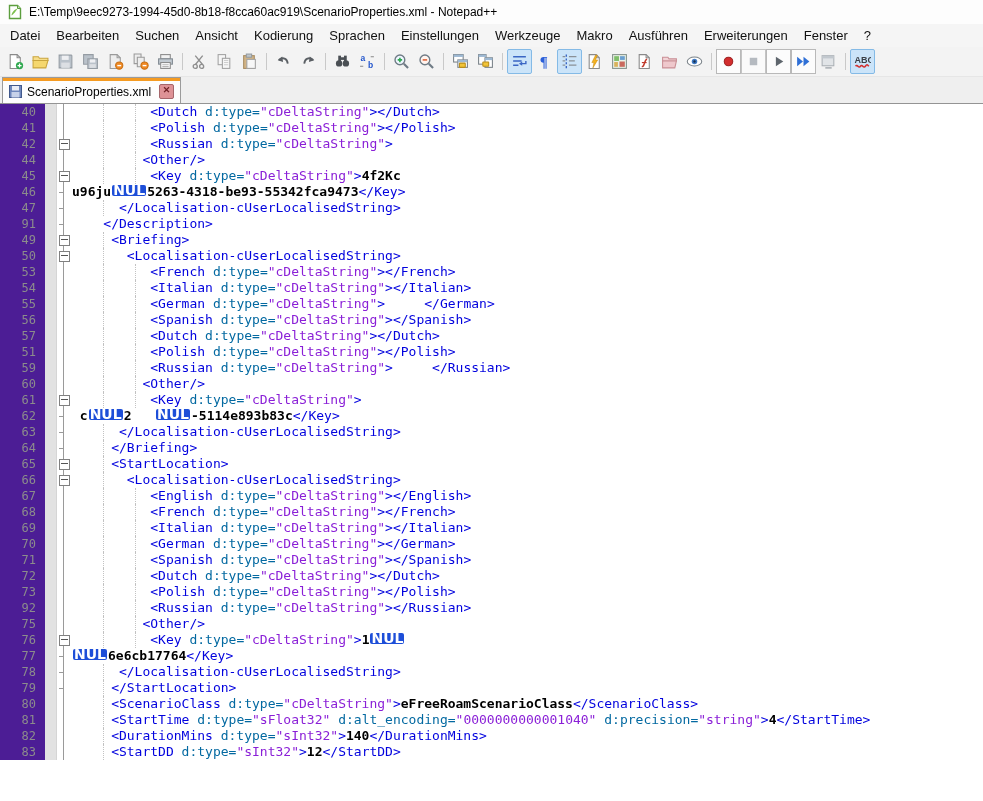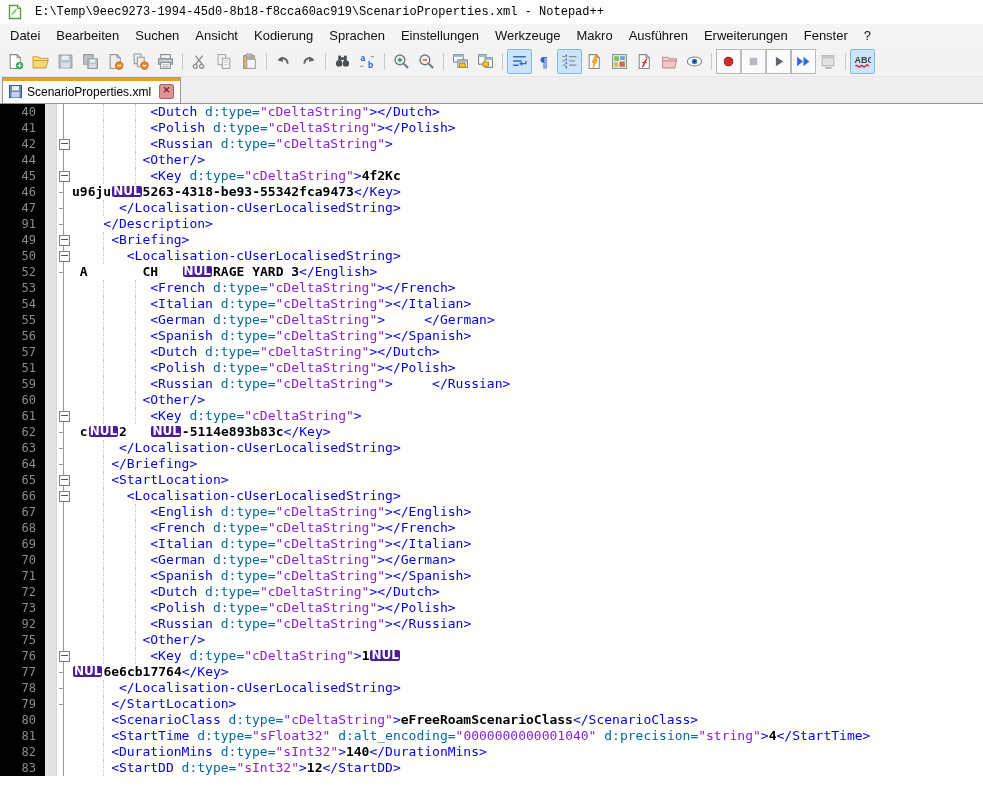--- a/index.html
+++ b/index.html
@@ -3,22 +3,22 @@
 <meta charset="utf-8">
 <style>
   html,body{margin:0;padding:0;}
   body{
     width:983px;height:801px;overflow:hidden;background:#fff;
     font-family:"Liberation Sans",sans-serif;-webkit-font-smoothing:antialiased;
   }
   .window{width:983px;height:801px;display:flex;flex-direction:column;}
 
   
-  .titlebar{height:24px;background:#FDFDFD;display:flex;align-items:center;gap:12px;
-    padding-left:7px;font-size:12px;color:#000;flex:none;font-family:Liberation Mono, monospace;}
+  .titlebar{height:24px;background:#FDFDFD;display:flex;align-items:center;gap:6px;
+    padding-left:7px;font-size:12px;color:#000;flex:none;}
   .titlebar .appicon{width:16px;height:16px;flex:none;}
 
   
   .menubar{height:23px;background:#F5F5F5;display:flex;align-items:center;
     padding-left:2px;font-size:13px;flex:none;}
   .menubar .mi{padding:2px 8px;color:#111;cursor:default;}
 
   
   .toolbar{height:29px;background:#F3F3F3;display:flex;align-items:center;
     padding-left:3px;gap:0px;flex:none;border-bottom:1px solid #E6E6E6;}
@@ -36,38 +36,38 @@
   .tab::before{content:"";position:absolute;left:-1px;right:-1px;top:-3px;height:3px;
     background:#F59B22;border:1px solid #9B9B9B;border-bottom:none;}
   .tab .ticon{width:13px;height:13px;flex:none;}
   .tclose{width:13px;height:13px;background:#DE9296;border:1px solid #A5666B;border-radius:2px;
     color:#6E1F24;font-size:9px;line-height:11px;text-align:center;font-weight:bold;margin-left:3px;}
 
   
   .editor{flex:1;border-top:1px solid #949494;background:#fff;overflow:hidden;
     font-family:"DejaVu Sans Mono","Liberation Mono",monospace;font-size:13px;position:relative;}
   .row{display:flex;height:16px;line-height:16px;}
-  .ln{width:36px;flex:none;background:#000000;color:#8C8C8C;text-align:right;
+  .ln{width:36px;flex:none;background:#4c1d95;color:#8C8C8C;text-align:right;
     padding-right:9px;font-size:12px;}
   .bm{width:11px;flex:none;background:#E2E2E2;border-right:1px solid #D5D5D5;}
   .fold{width:13px;flex:none;background:#fff;position:relative;}
   .fold.l::before,.fold.t::before,.fold.b::before{content:"";position:absolute;left:6px;top:0;bottom:0;
     width:1px;background:#9A9A9A;}
   .fold.t::after{content:"";position:absolute;left:2px;top:8px;width:4px;height:1px;background:#9A9A9A;}
   .fbox{position:absolute;left:2px;top:3px;width:9px;height:9px;background:#fff;
     border:1px solid #808080;}
   .fbox::after{content:"";position:absolute;left:1px;right:1px;top:3px;height:1px;background:#555;}
   .code{flex:1;white-space:pre;position:relative;padding-left:2px;color:#000;}
   .g{position:absolute;top:0;bottom:0;border-left:1px dotted #C2C2C2;}
   .tg{color:#0202DE;}
   .at{color:#0369a1;}
   .av{color:#8A1FD7;}
   .tx{color:#000;font-weight:bold;}
-  .nul{display:inline-block;background:#4c1d95;color:#fff;font-family:"DejaVu Sans",sans-serif;
-    font-size:12px;font-weight:bold;line-height:11px;height:11px;padding:0 1px;margin:0 1px;
+  .nul{display:inline-block;background:#1d4ed8;color:#fff;font-family:"DejaVu Sans",sans-serif;
+    font-size:14px;font-weight:bold;line-height:11px;height:11px;padding:0 1px;margin:0 1px;
     border-radius:2px;vertical-align:1px;letter-spacing:0;}
 </style>
 </head>
 <body>
 
 <div class="window">
 
   <div class="titlebar">
     <span class="appicon">
       <svg width="16" height="16" viewBox="0 0 16 16">
@@ -471,26 +471,20 @@
       </div>
       <div class="row">
         <span class="ln">50</span>
         <span class="bm"></span>
         <span class="fold b">
           <span class="fbox"></span>
         </span>
         <span class="code"><i class="g" style="left:calc(4ch + 2px)"></i><span class="tx">       </span><span class="tg">&lt;Localisation-cUserLocalisedString</span><span class="tg">&gt;</span></span>
       </div>
       <div class="row">
-        <span class="ln">52</span>
-        <span class="bm"></span>
-        <span class="fold t"></span>
-        <span class="code"><span class="tx"> A       CH   </span><span class="nul">NUL</span><span class="tx">RAGE YARD 3</span><span class="tg">&lt;/English</span><span class="tg">&gt;</span></span>
-      </div>
-      <div class="row">
         <span class="ln">53</span>
         <span class="bm"></span>
         <span class="fold l"></span>
         <span class="code"><i class="g" style="left:calc(4ch + 2px)"></i><i class="g" style="left:calc(8ch + 2px)"></i><span class="tx">          </span><span class="tg">&lt;French</span> <span class="at">d:type</span><span class="at">=</span><span class="av">"cDeltaString"</span><span class="tg">&gt;</span><span class="tg">&lt;/French</span><span class="tg">&gt;</span></span>
       </div>
       <div class="row">
         <span class="ln">54</span>
         <span class="bm"></span>
         <span class="fold l"></span>
         <span class="code"><i class="g" style="left:calc(4ch + 2px)"></i><i class="g" style="left:calc(8ch + 2px)"></i><span class="tx">          </span><span class="tg">&lt;Italian</span> <span class="at">d:type</span><span class="at">=</span><span class="av">"cDeltaString"</span><span class="tg">&gt;</span><span class="tg">&lt;/Italian</span><span class="tg">&gt;</span></span>

